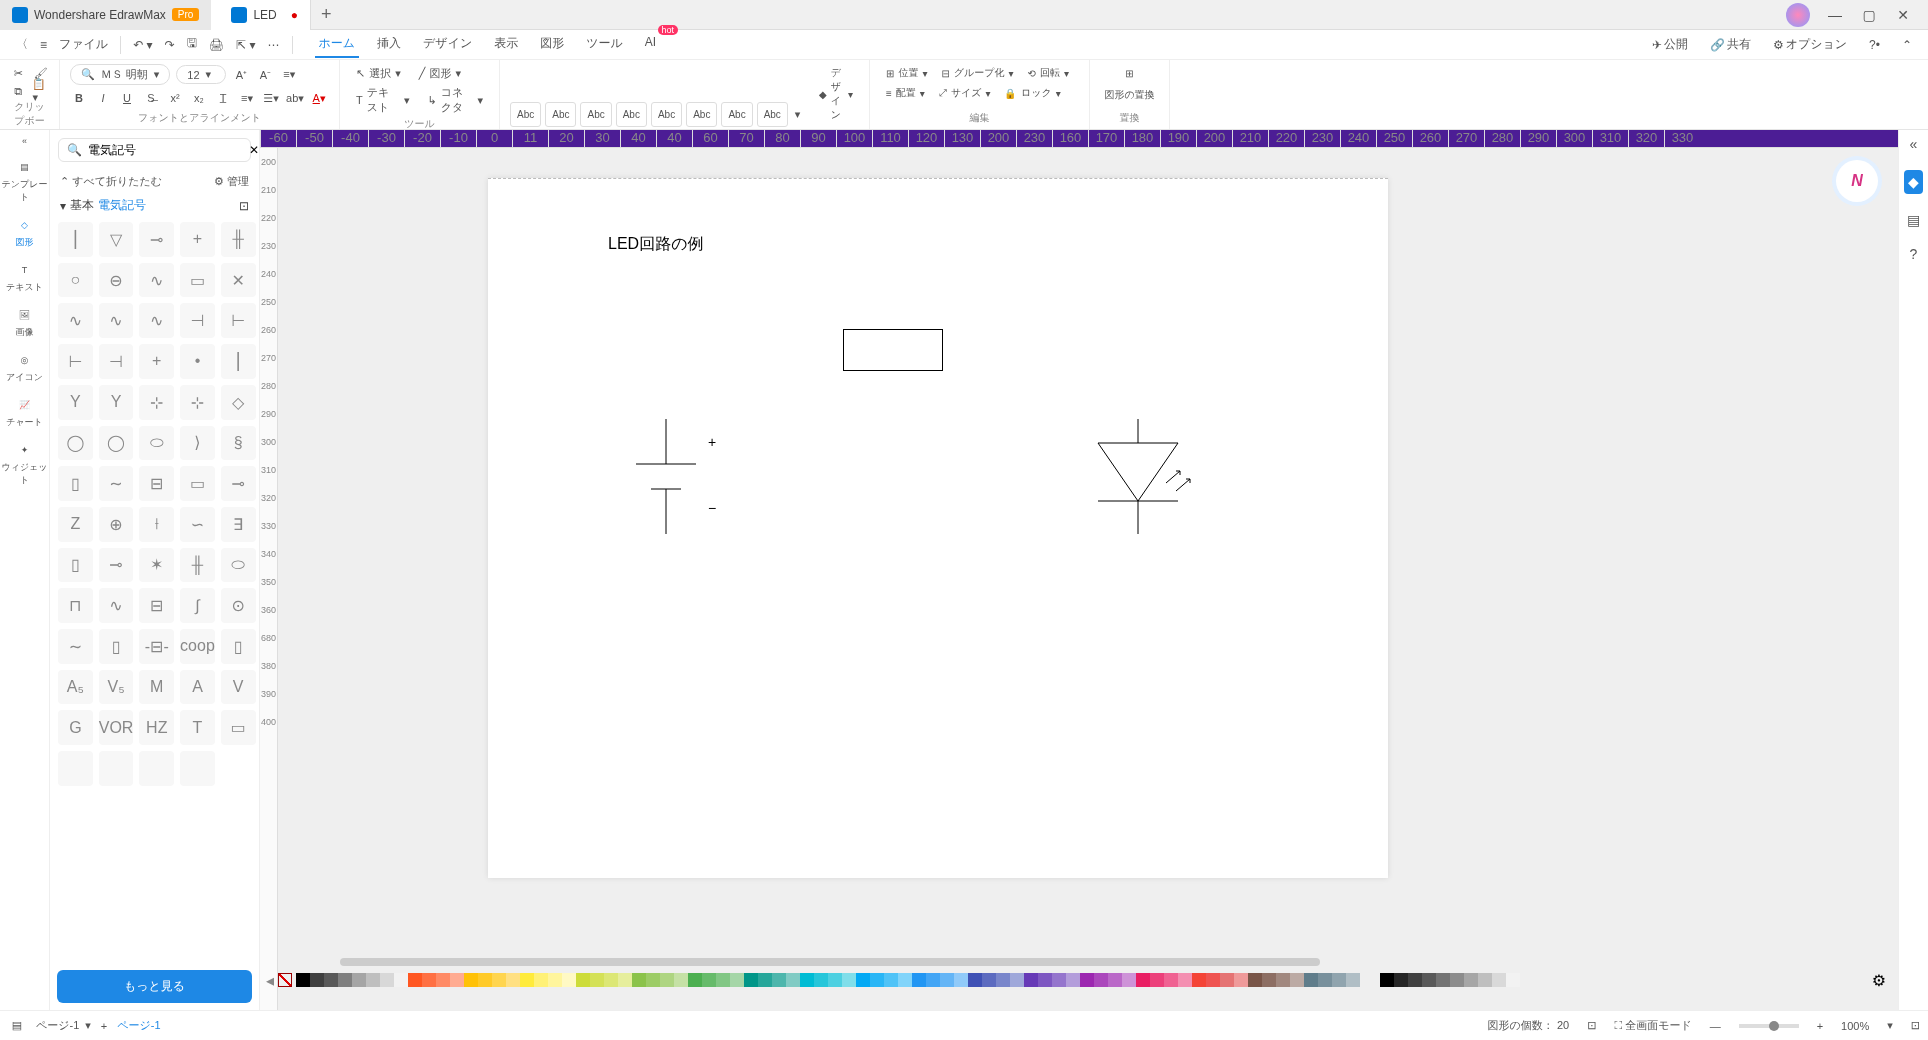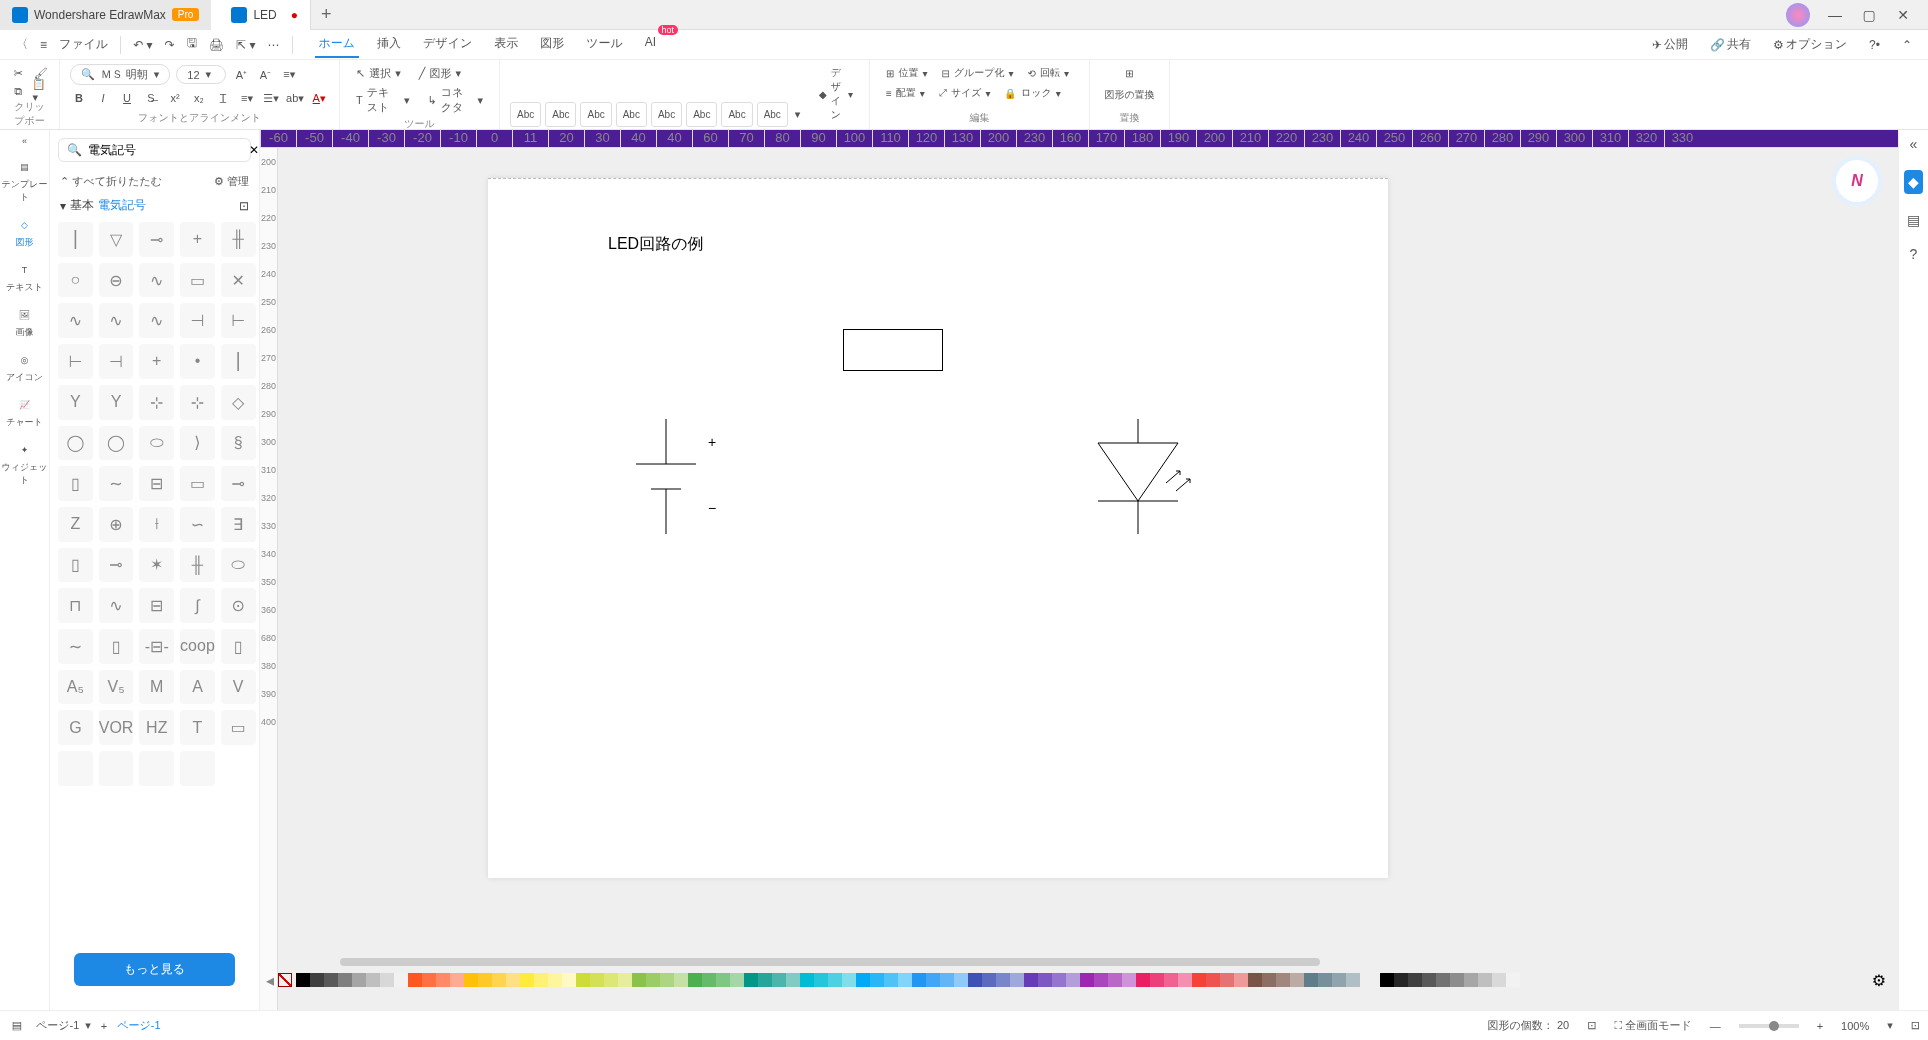--- a/index.html
+++ b/index.html
@@ -48,21 +48,21 @@
 
 
 .shapepanel { position: absolute; left: 50px; top: 130px; width: 210px; bottom: 30px; background: #fff; border-right: 1px solid #eee; display: flex; flex-direction: column; }
 .sp-search { margin: 8px; border: 1px solid #e3e3e3; border-radius: 6px; display: flex; align-items: center; padding: 4px 8px; gap: 6px; font-size: 12px; }
 .sp-search input { border: none; outline: none; flex: 1; font-size: 12px; }
 .sp-fold { display: flex; justify-content: space-between; align-items: center; padding: 4px 10px; font-size: 11px; color: #555; }
 .sp-category { padding: 4px 10px; font-size: 12px; color: #444; display:flex; align-items:center; gap:4px; }
 .sp-category .link { color: #1e88e5; }
 .sp-grid { flex: 1; overflow-y: auto; padding: 4px 8px; display: grid; grid-template-columns: repeat(5, 1fr); gap: 6px; align-content: start; }
 .sp-cell { aspect-ratio: 1; background: #f7f7f7; border-radius: 4px; display: flex; align-items: center; justify-content: center; color: #888; font-size: 16px; cursor: pointer; }
-.sp-more { margin: 24px; background: #1e88e5; color: #fff; border-radius: 6px; text-align: center; padding: 8px 0; font-size: 12px; cursor: pointer; }
+.sp-more { margin: 7px; background: #1e88e5; color: #fff; border-radius: 6px; text-align: center; padding: 8px 0; font-size: 12px; cursor: pointer; }
 
 
 .workarea { position: absolute; left: 260px; top: 130px; right: 30px; bottom: 30px; background: #efefef; }
 .ruler-h { height: 18px; background: #4c1d95; border-bottom: 1px solid #ddd; font-size: 13px; color: #888; display: flex; }
 .ruler-h span { width: 36px; text-align: center; border-left: 1px solid #ddd; }
 .ruler-v { position: absolute; left: 0; top: 18px; width: 18px; bottom: 0; background: #fafafa; border-right: 1px solid #ddd; font-size: 9px; color: #888; display: flex; flex-direction: column; align-items: center; }
 .ruler-v span { height: 28px; display:flex; align-items:center; justify-content:center; }
 .canvas { position: absolute; left: 18px; top: 18px; right: 0; bottom: 40px; background: #efefef; overflow: hidden; }
 .page { position: absolute; left: 210px; top: 30px; width: 900px; height: 700px; background: #fff; box-shadow: 0 0 6px rgba(0,0,0,.1); border-top: 1px dashed #bbb; }
 .diagram-title { position: absolute; left: 120px; top: 55px; font-size: 16px; }

